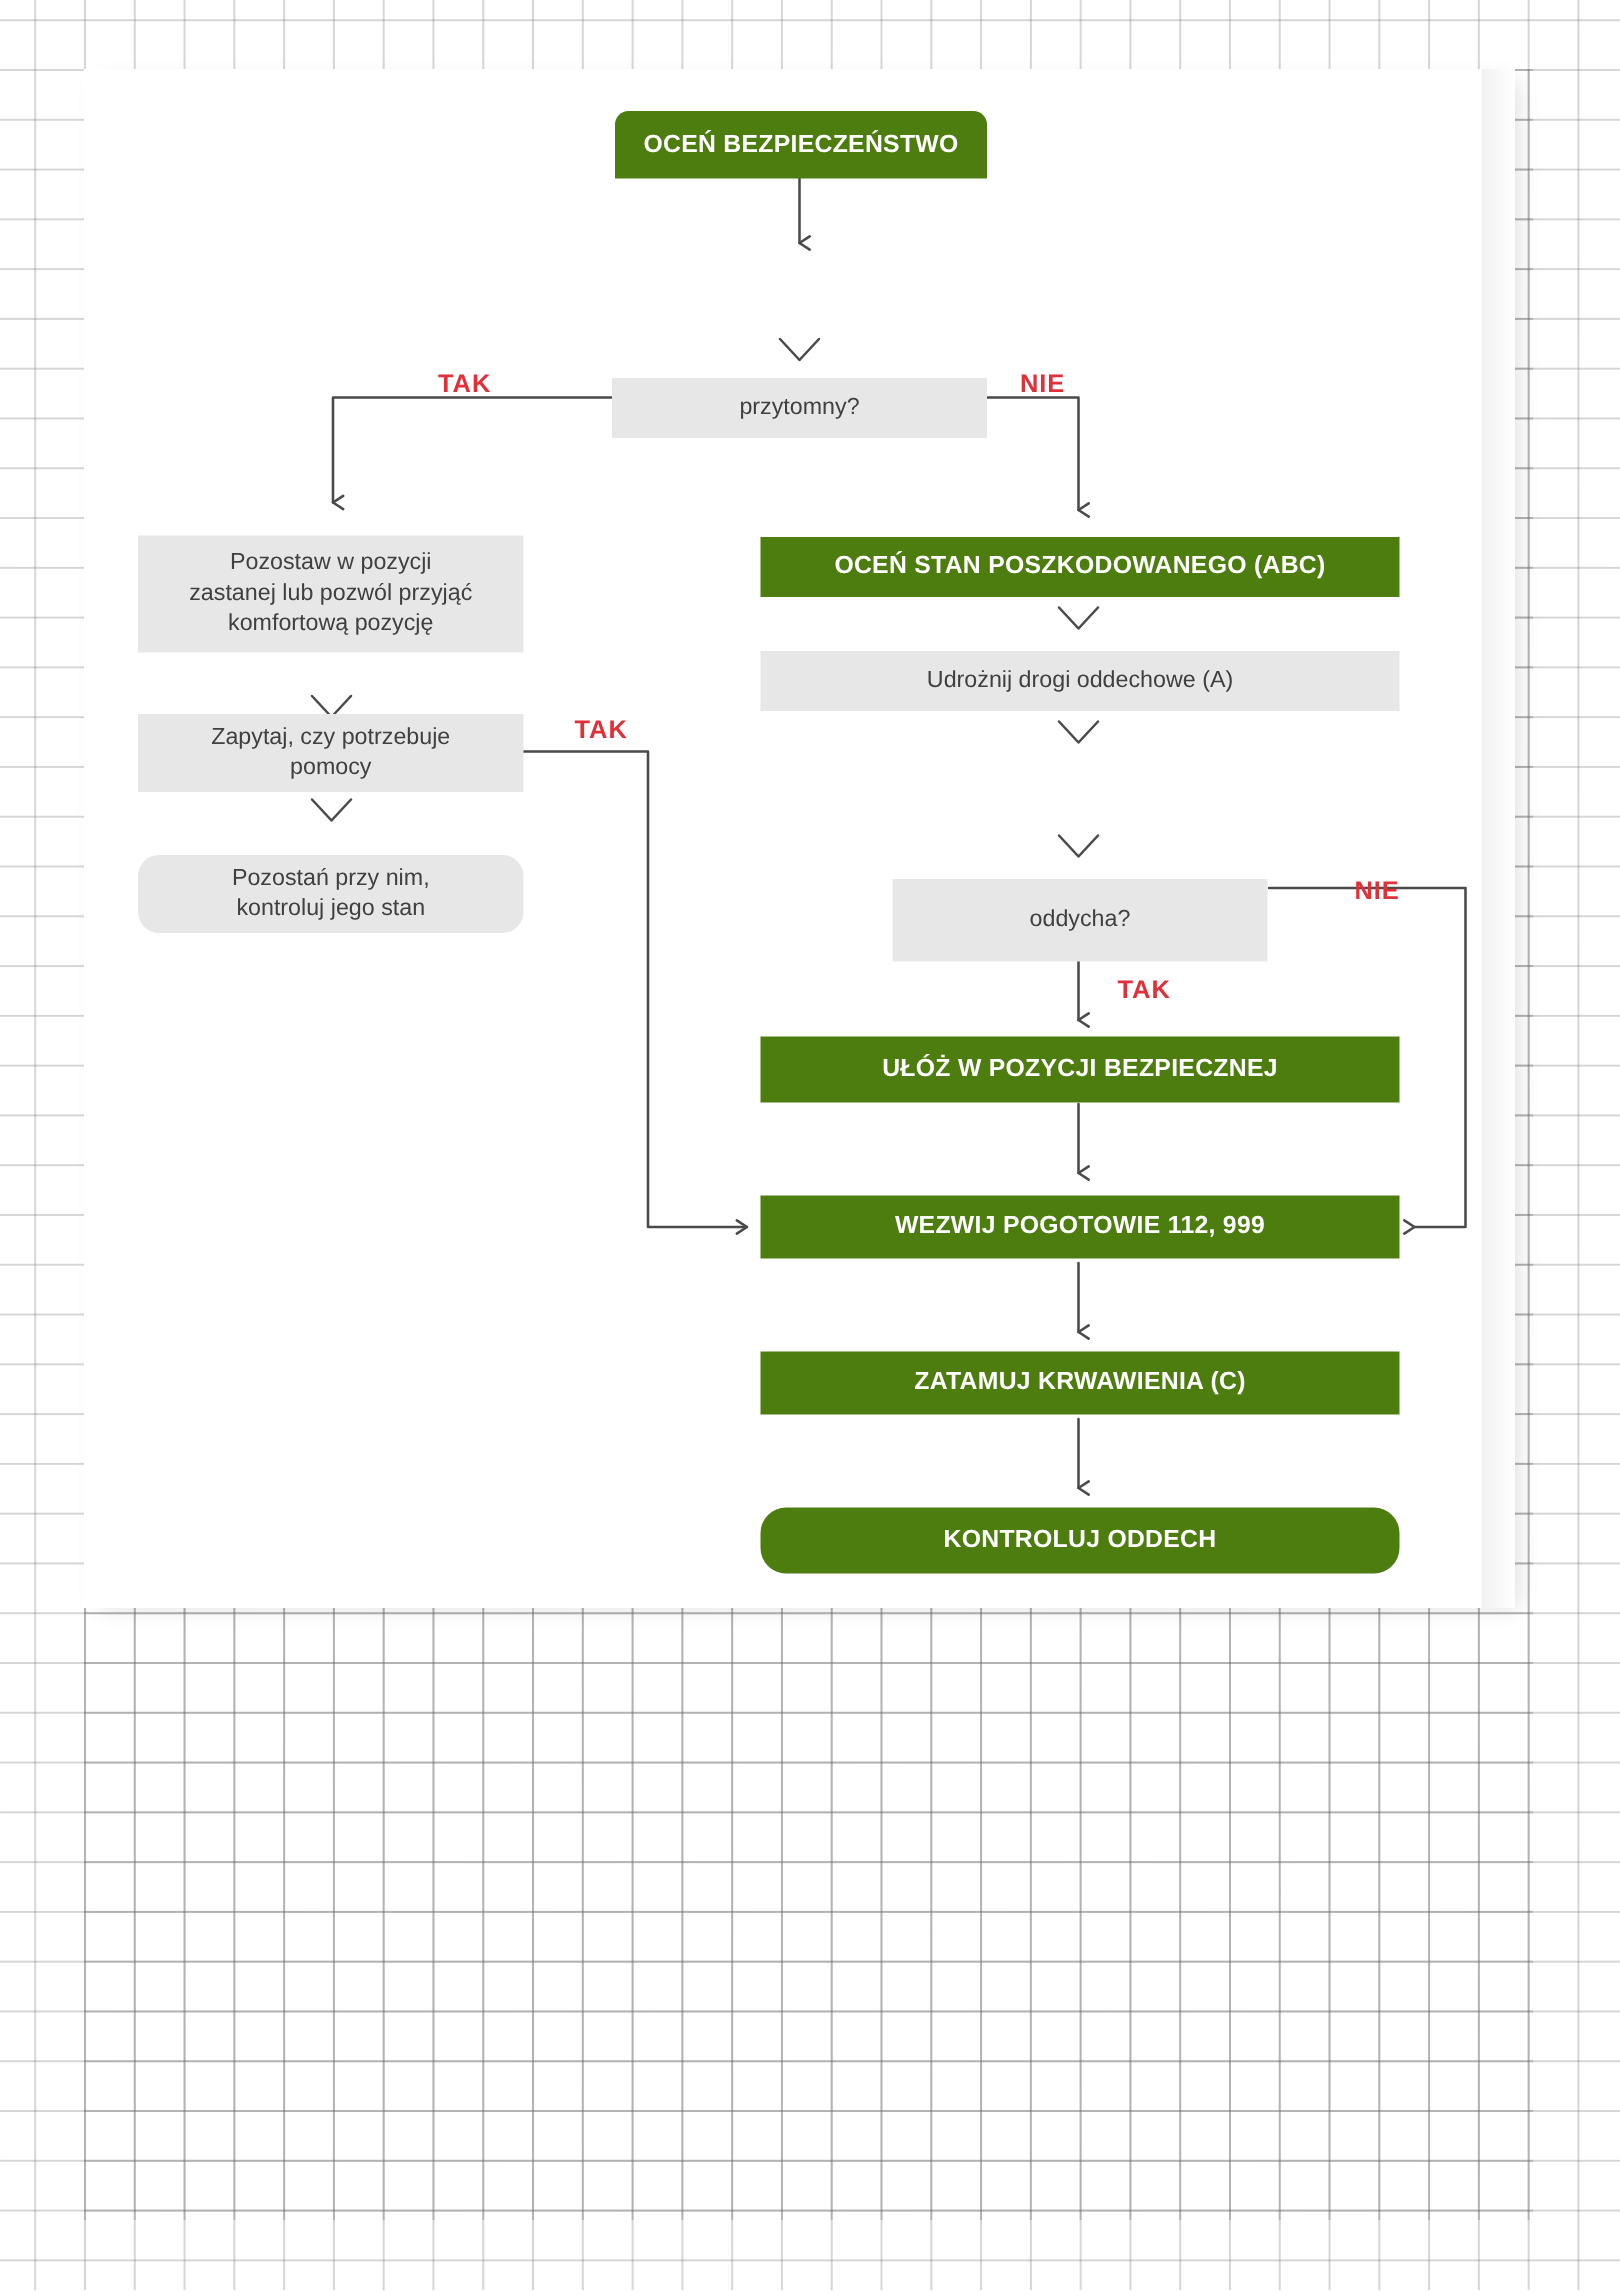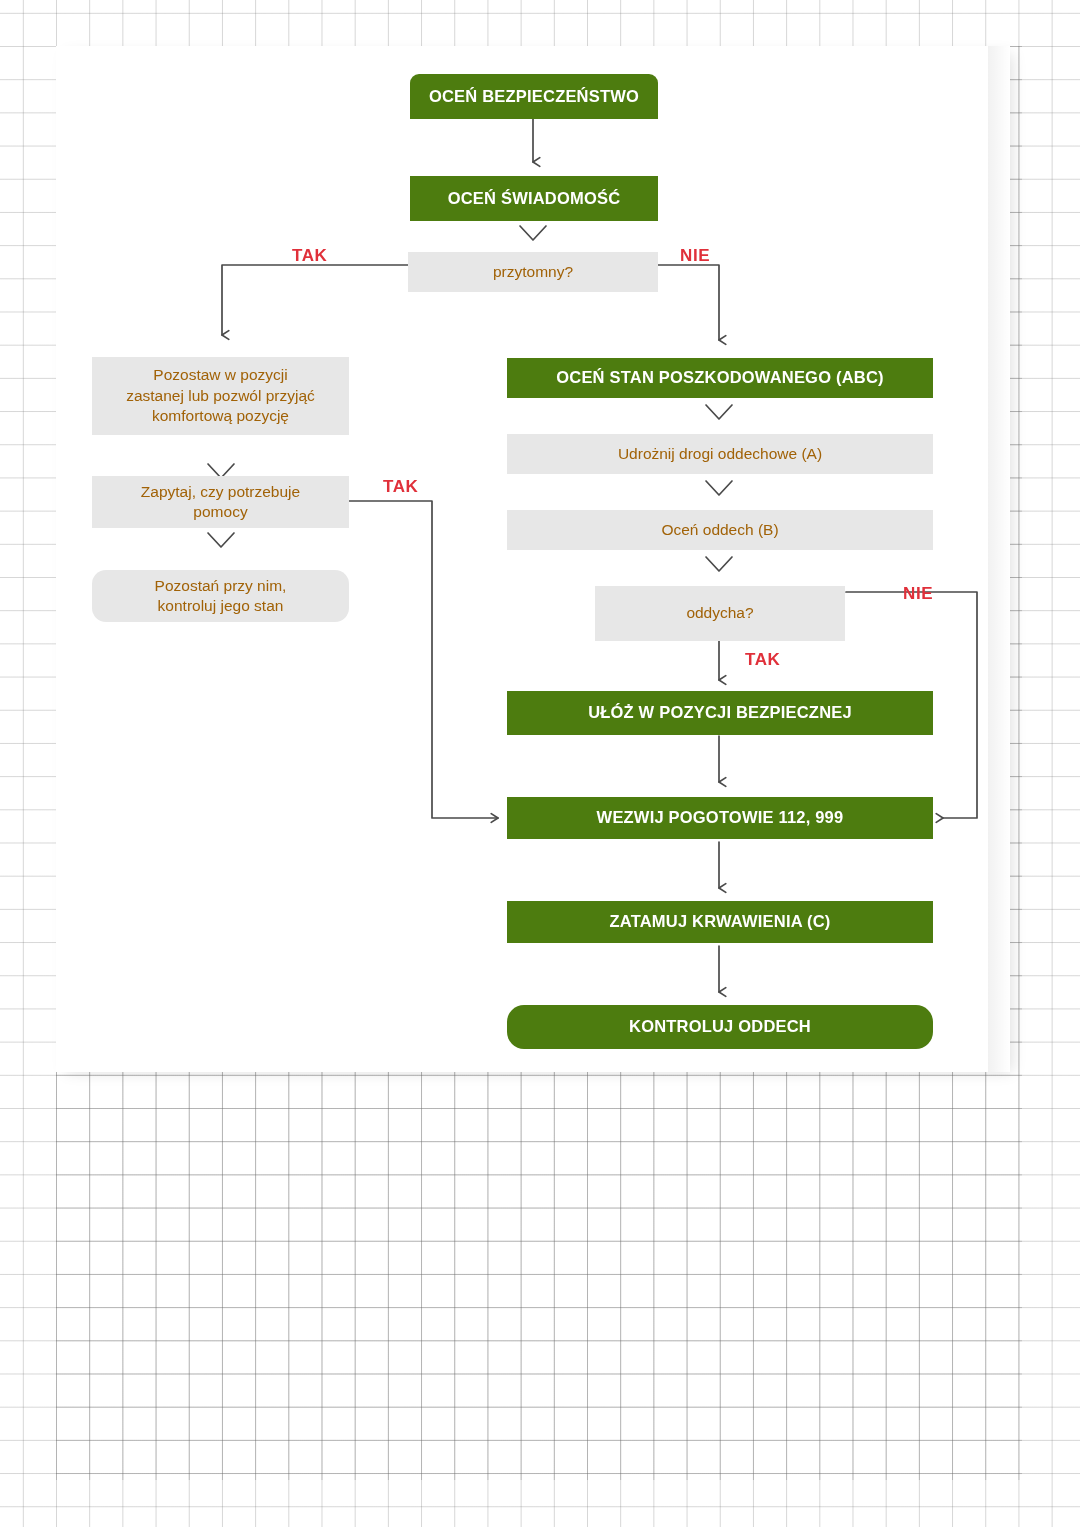--- a/index.html
+++ b/index.html
@@ -92,21 +92,21 @@
   }
   .node.blue {
     background: #4d7c0f;
     color: #ffffff;
     font-weight: 700;
     font-size: 16.5px;
     letter-spacing: .2px;
   }
   .node.grey {
     background: #e7e7e7;
-    color: #a16207;
+    color: #404040;
     font-weight: 400;
     font-size: 15.5px;
   }
   .node.round-top  { border-radius: 9px 9px 0 0; }
   .node.round-bot  { border-radius: 0 0 9px 9px; }
 
   .label {
     position: absolute;
     color: #e0303a;
     font-weight: 700;
@@ -172,23 +172,20 @@
       <path d="M719 842 L719 888" marker-end="url(#arrHeadDown)"></path>
 
       <path d="M719 946 L719 992" marker-end="url(#arrHeadDown)"></path>
     </g>
   </svg>
 
   <div class="node blue round-top" style="left:410px; top:74px; width:248px; height:45px;">
     <span>OCEŃ BEZPIECZEŃSTWO</span>
   </div>
 
-  <div class="node blue" style="left:410px; top:176px; width:248px; height:45px;">
-    <span>OCEŃ ŚWIADOMOŚĆ</span>
-  </div>
 
   <div class="node grey" style="left:408px; top:252px; width:250px; height:40px;">
     <span>przytomny?</span>
   </div>
 
   <div class="node grey" style="left:92px; top:357px; width:257px; height:78px; flex-direction:column;">
     <span>Pozostaw w pozycji</span>
     <span>zastanej lub pozwól przyjąć</span>
     <span>komfortową pozycję</span>
   </div>
@@ -204,23 +201,20 @@
   </div>
 
   <div class="node blue" style="left:507px; top:358px; width:426px; height:40px;">
     <span>OCEŃ STAN POSZKODOWANEGO (ABC)</span>
   </div>
 
   <div class="node grey" style="left:507px; top:434px; width:426px; height:40px;">
     <span>Udrożnij drogi oddechowe (A)</span>
   </div>
 
-  <div class="node grey" style="left:507px; top:510px; width:426px; height:40px;">
-    <span>Oceń oddech (B)</span>
-  </div>
 
   <div class="node grey" style="left:595px; top:586px; width:250px; height:55px;">
     <span>oddycha?</span>
   </div>
 
   <div class="node blue" style="left:507px; top:691px; width:426px; height:44px;">
     <span>UŁÓŻ W POZYCJI BEZPIECZNEJ</span>
   </div>
 
   <div class="node blue" style="left:507px; top:797px; width:426px; height:42px;">

